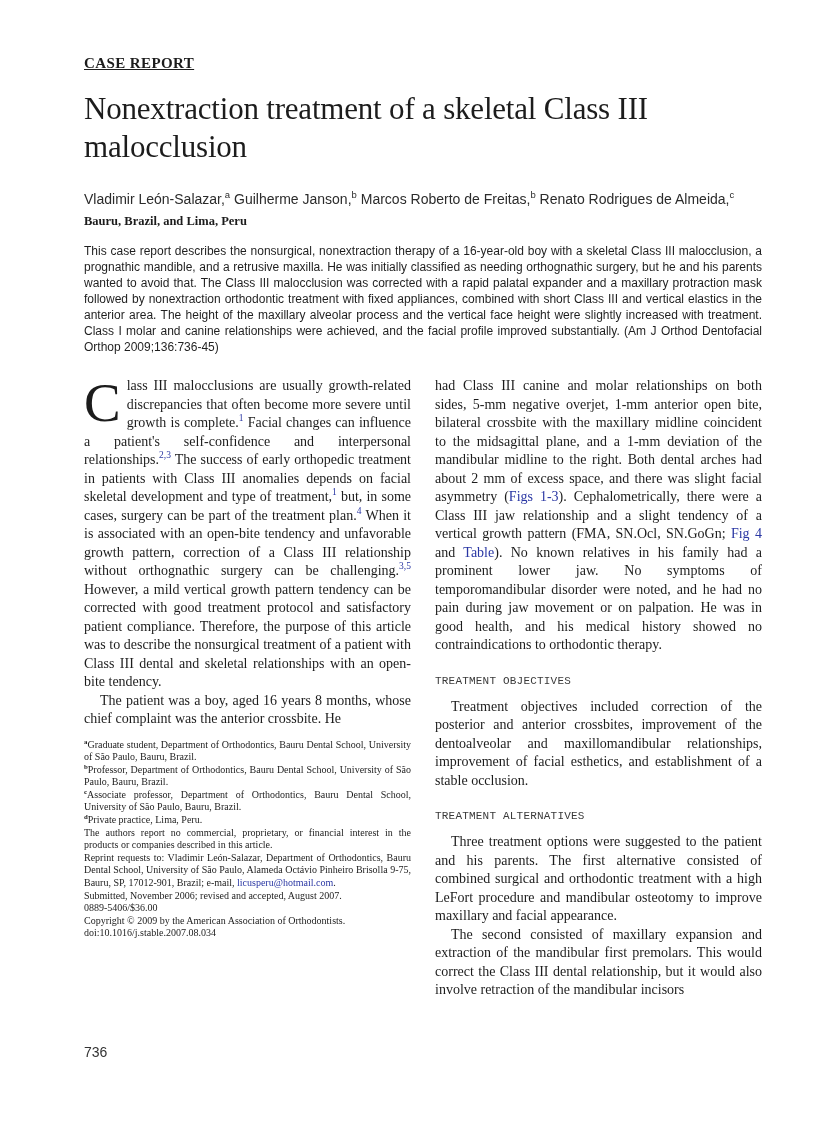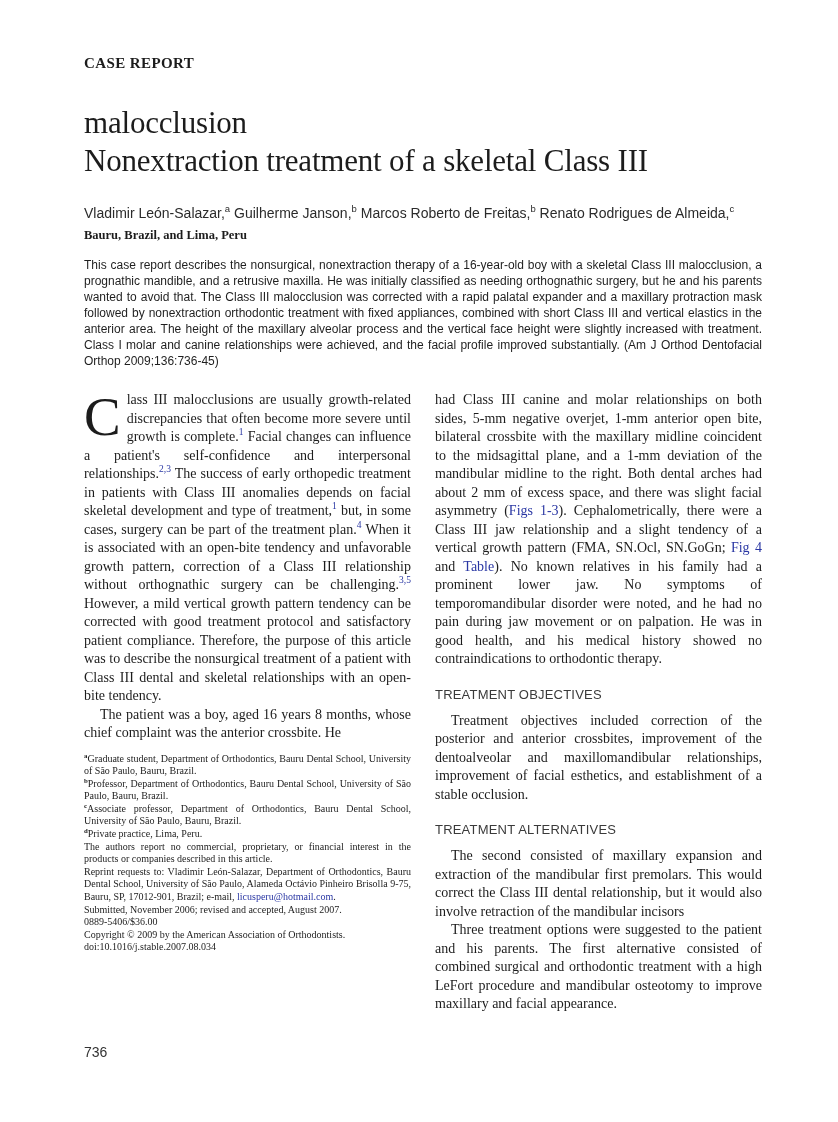--- a/index.html
+++ b/index.html
@@ -17,21 +17,22 @@
     padding:54px 76px 0 84px;
     font-family:"Liberation Serif", serif;
     color:var(--ink);
     overflow:hidden;
   }
   .kicker{
     font-family:"Liberation Serif", serif;
     font-weight:bold;
     font-size:15px;line-height:18px;
     letter-spacing:0.4px;
-    margin-bottom:32px;
+    margin-bottom:18px;
+    text-decoration:underline;
   }
   .title{
     font-family:"Liberation Serif", serif;
     font-weight:normal;
     font-size:31px;line-height:38px;
     letter-spacing:-0.2px;
     margin-bottom:24px;
   }
   .title .tline{display:block;}
   .authors{
@@ -63,23 +64,23 @@
     text-align:justify;
   }
   .body.indent{text-indent:16px;}
   .dropcap{
     float:left;
     font-size:55px;
     line-height:44px;
     margin:4px 6px 0 0;
   }
   .section{
-    font-family:Liberation Sans, sans-serif;
+    font-family:Liberation Mono, monospace;
     font-weight:normal;
-    font-size:13px;line-height:16px;
+    font-size:11px;line-height:16px;
     color:var(--heading);
     letter-spacing:0.2px;
     margin:18px 0 9px 0;
   }
   .sup,.supref,.supb{
     font-size:68%;
     vertical-align:super;
     line-height:0;
   }
   .supref{color:var(--link);}
@@ -100,22 +101,22 @@
   }
 </style>
 </head>
 <body>
 
 <div class="page">
 
   <div class="kicker">CASE REPORT</div>
 
   <h1 class="title">
+    <span class="tline">Nonextraction treatment of a skeletal Class III</span>
     <span class="tline">malocclusion</span>
-    <span class="tline">Nonextraction treatment of a skeletal Class III</span>
   </h1>
 
   <div class="authors">
     <div>Vladimir León-Salazar,<sup class="sup">a</sup> Guilherme Janson,<sup class="sup">b</sup> Marcos Roberto de Freitas,<sup class="sup">b</sup> Renato Rodrigues de Almeida,<sup class="sup">c</sup></div>
   </div>
 
   <div class="locations">Bauru, Brazil, and Lima, Peru</div>
 
   <p class="abstract">This case report describes the nonsurgical, nonextraction therapy of a 16-year-old boy with a skeletal Class III malocclusion, a prognathic mandible, and a retrusive maxilla. He was initially classified as needing orthognathic surgery, but he and his parents wanted to avoid that. The Class III malocclusion was corrected with a rapid palatal expander and a maxillary protraction mask followed by nonextraction orthodontic treatment with fixed appliances, combined with short Class III and vertical elastics in the anterior area. The height of the maxillary alveolar process and the vertical face height were slightly increased with treatment. Class I molar and canine relationships were achieved, and the facial profile improved substantially. (Am J Orthod Dentofacial Orthop 2009;136:736-45)</p>
 
@@ -140,21 +141,21 @@
       </div>
     </div>
 
     <div class="col">
       <p class="body">had Class III canine and molar relationships on both sides, 5-mm negative overjet, 1-mm anterior open bite, bilateral crossbite with the maxillary midline coincident to the midsagittal plane, and a 1-mm deviation of the mandibular midline to the right. Both dental arches had about 2 mm of excess space, and there was slight facial asymmetry (<span class="link">Figs 1-3</span>). Cephalometrically, there were a Class III jaw relationship and a slight tendency of a vertical growth pattern (FMA, SN.Ocl, SN.GoGn; <span class="link">Fig 4</span> and <span class="link">Table</span>). No known relatives in his family had a prominent lower jaw. No symptoms of temporomandibular disorder were noted, and he had no pain during jaw movement or on palpation. He was in good health, and his medical history showed no contraindications to orthodontic therapy.</p>
 
       <h2 class="section">TREATMENT OBJECTIVES</h2>
       <p class="body indent">Treatment objectives included correction of the posterior and anterior crossbites, improvement of the dentoalveolar and maxillomandibular relationships, improvement of facial esthetics, and establishment of a stable occlusion.</p>
 
       <h2 class="section">TREATMENT ALTERNATIVES</h2>
+      <p class="body indent">Three treatment options were suggested to the patient and his parents. The first alternative consisted of combined surgical and orthodontic treatment with a high LeFort procedure and mandibular osteotomy to improve maxillary and facial appearance.</p>
       <p class="body indent">The second consisted of maxillary expansion and extraction of the mandibular first premolars. This would correct the Class III dental relationship, but it would also involve retraction of the mandibular incisors</p>
-      <p class="body indent">Three treatment options were suggested to the patient and his parents. The first alternative consisted of combined surgical and orthodontic treatment with a high LeFort procedure and mandibular osteotomy to improve maxillary and facial appearance.</p>
     </div>
 
   </div>
 
   <div class="pageno">736</div>
 
 </div>
 
 </body></html>

